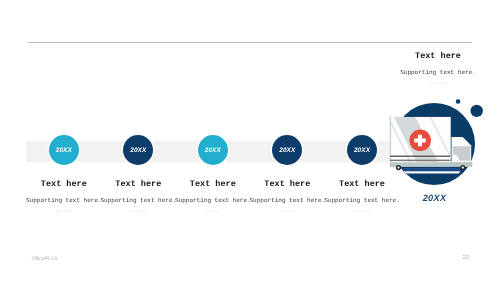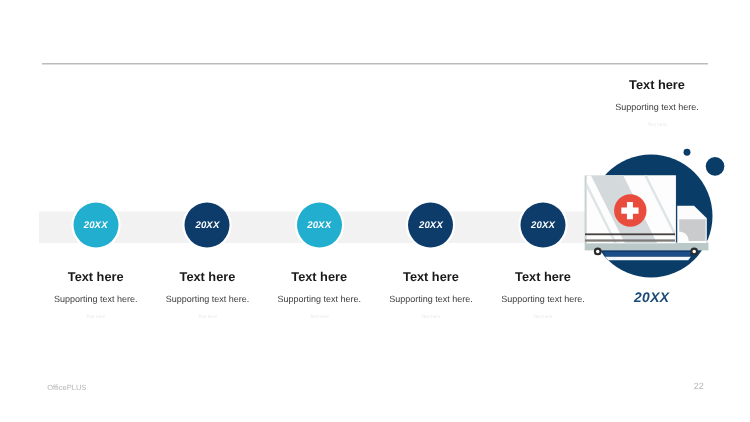--- a/index.html
+++ b/index.html
@@ -2,21 +2,21 @@
 <html><head>
 <meta charset="utf-8">
 <style>
   html,body{margin:0;padding:0;}
   body{width:500px;height:281px;background:#fff;font-family:"Liberation Sans",sans-serif;overflow:hidden;-webkit-font-smoothing:antialiased;text-rendering:geometricPrecision;}
   .slide{position:relative;width:500px;height:281px;background:#fff;}
   .divider{position:absolute;left:27.8px;top:42.3px;width:444.4px;height:0.9px;background:#bcbcbc;}
   .band{position:absolute;left:26px;top:141px;width:420px;height:21px;background:#f2f2f2;}
   .circ{position:absolute;width:30px;height:30px;border-radius:50%;display:flex;align-items:center;justify-content:center;box-shadow:0 0 0 1.4px #fff;}
   .circ span{color:#fff;font-size:6.4px;font-weight:bold;font-style:italic;letter-spacing:0.1px;line-height:7px;}
-  .col{position:absolute;width:120px;text-align:center;}
+  .col{position:absolute;width:120px;text-align:center;font-family:Liberation Mono, monospace;}
   .t1{font-size:8.5px;font-weight:bold;color:#1a1a1a;line-height:10px;}
   .t2{font-size:6.0px;color:#3a3a3a;line-height:7px;margin-top:8px;}
   .t3{font-size:3.1px;color:#e8e8e8;line-height:3px;margin-top:5.5px;}
   .illus-caption{position:absolute;left:377px;top:193px;width:115px;text-align:center;font-size:9.2px;line-height:10px;font-weight:bold;font-style:italic;color:#1A4975;letter-spacing:0.3px;}
   .footer-l{position:absolute;left:31.5px;top:256px;font-size:5px;line-height:6px;color:#b7b7b7;}
   .footer-r{position:absolute;left:462.5px;top:255px;font-size:6px;line-height:7px;color:#b7b7b7;}
 </style>
 </head>
 <body>
 

